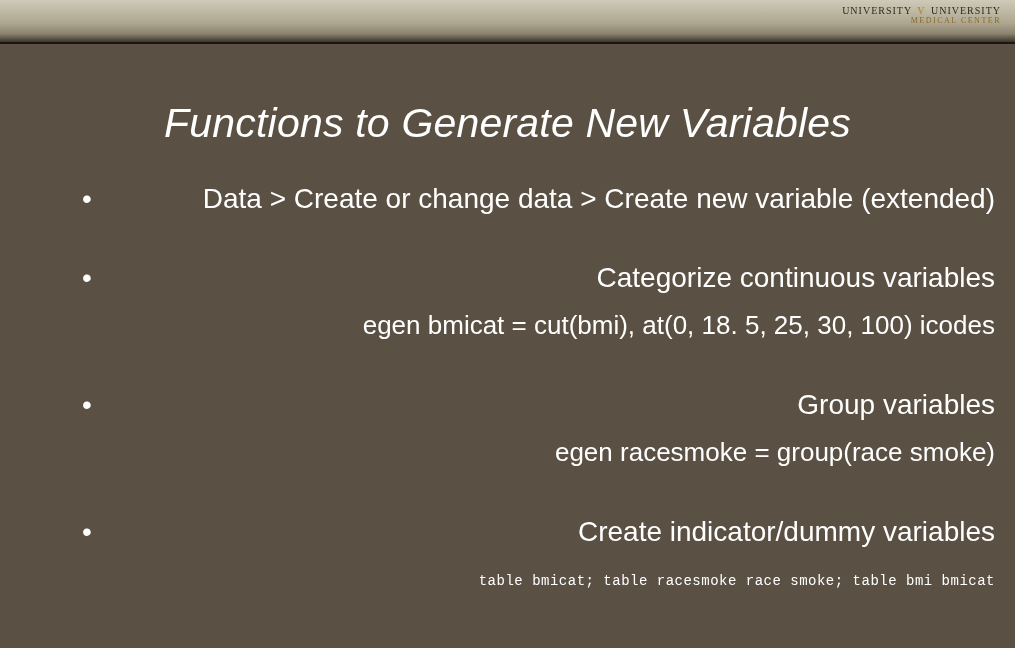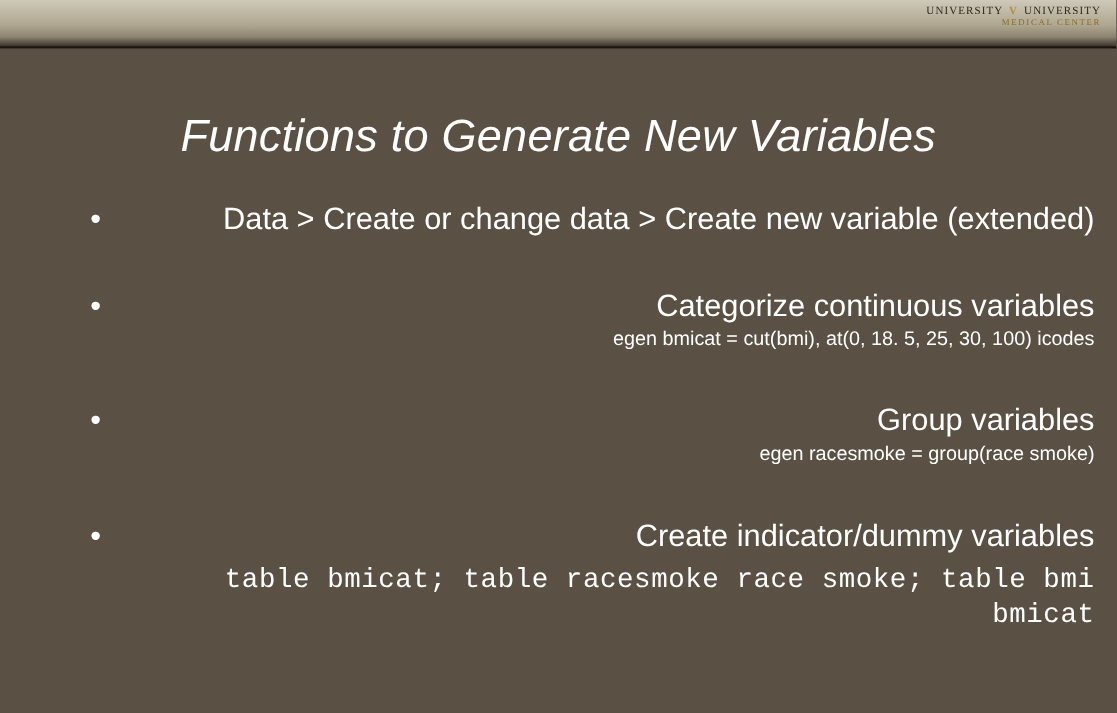--- a/index.html
+++ b/index.html
@@ -54,29 +54,29 @@
     line-height: 1.25;
   }
   ul.main > li::before {
     content: "•";
     position: absolute;
     left: 0;
     top: 0;
     font-size: 28px;
   }
   .sub {
-    font-size: 18px;
-    margin-top: 2px;
+    font-size: 26px;
+    margin-top: 14px;
     padding-left: 8px;
     line-height: 1.3;
   }
   .mono {
     font-family: "Courier New", Courier, monospace;
-    font-size: 25px;
-    margin-top: 8px;
+    font-size: 14px;
+    margin-top: 24px;
     padding-left: 8px;
     letter-spacing: 0.5px;
   }
 </style>
 </head>
 <body>
 
 <div class="top-band">
   <div class="logo">
     <div class="l1">

